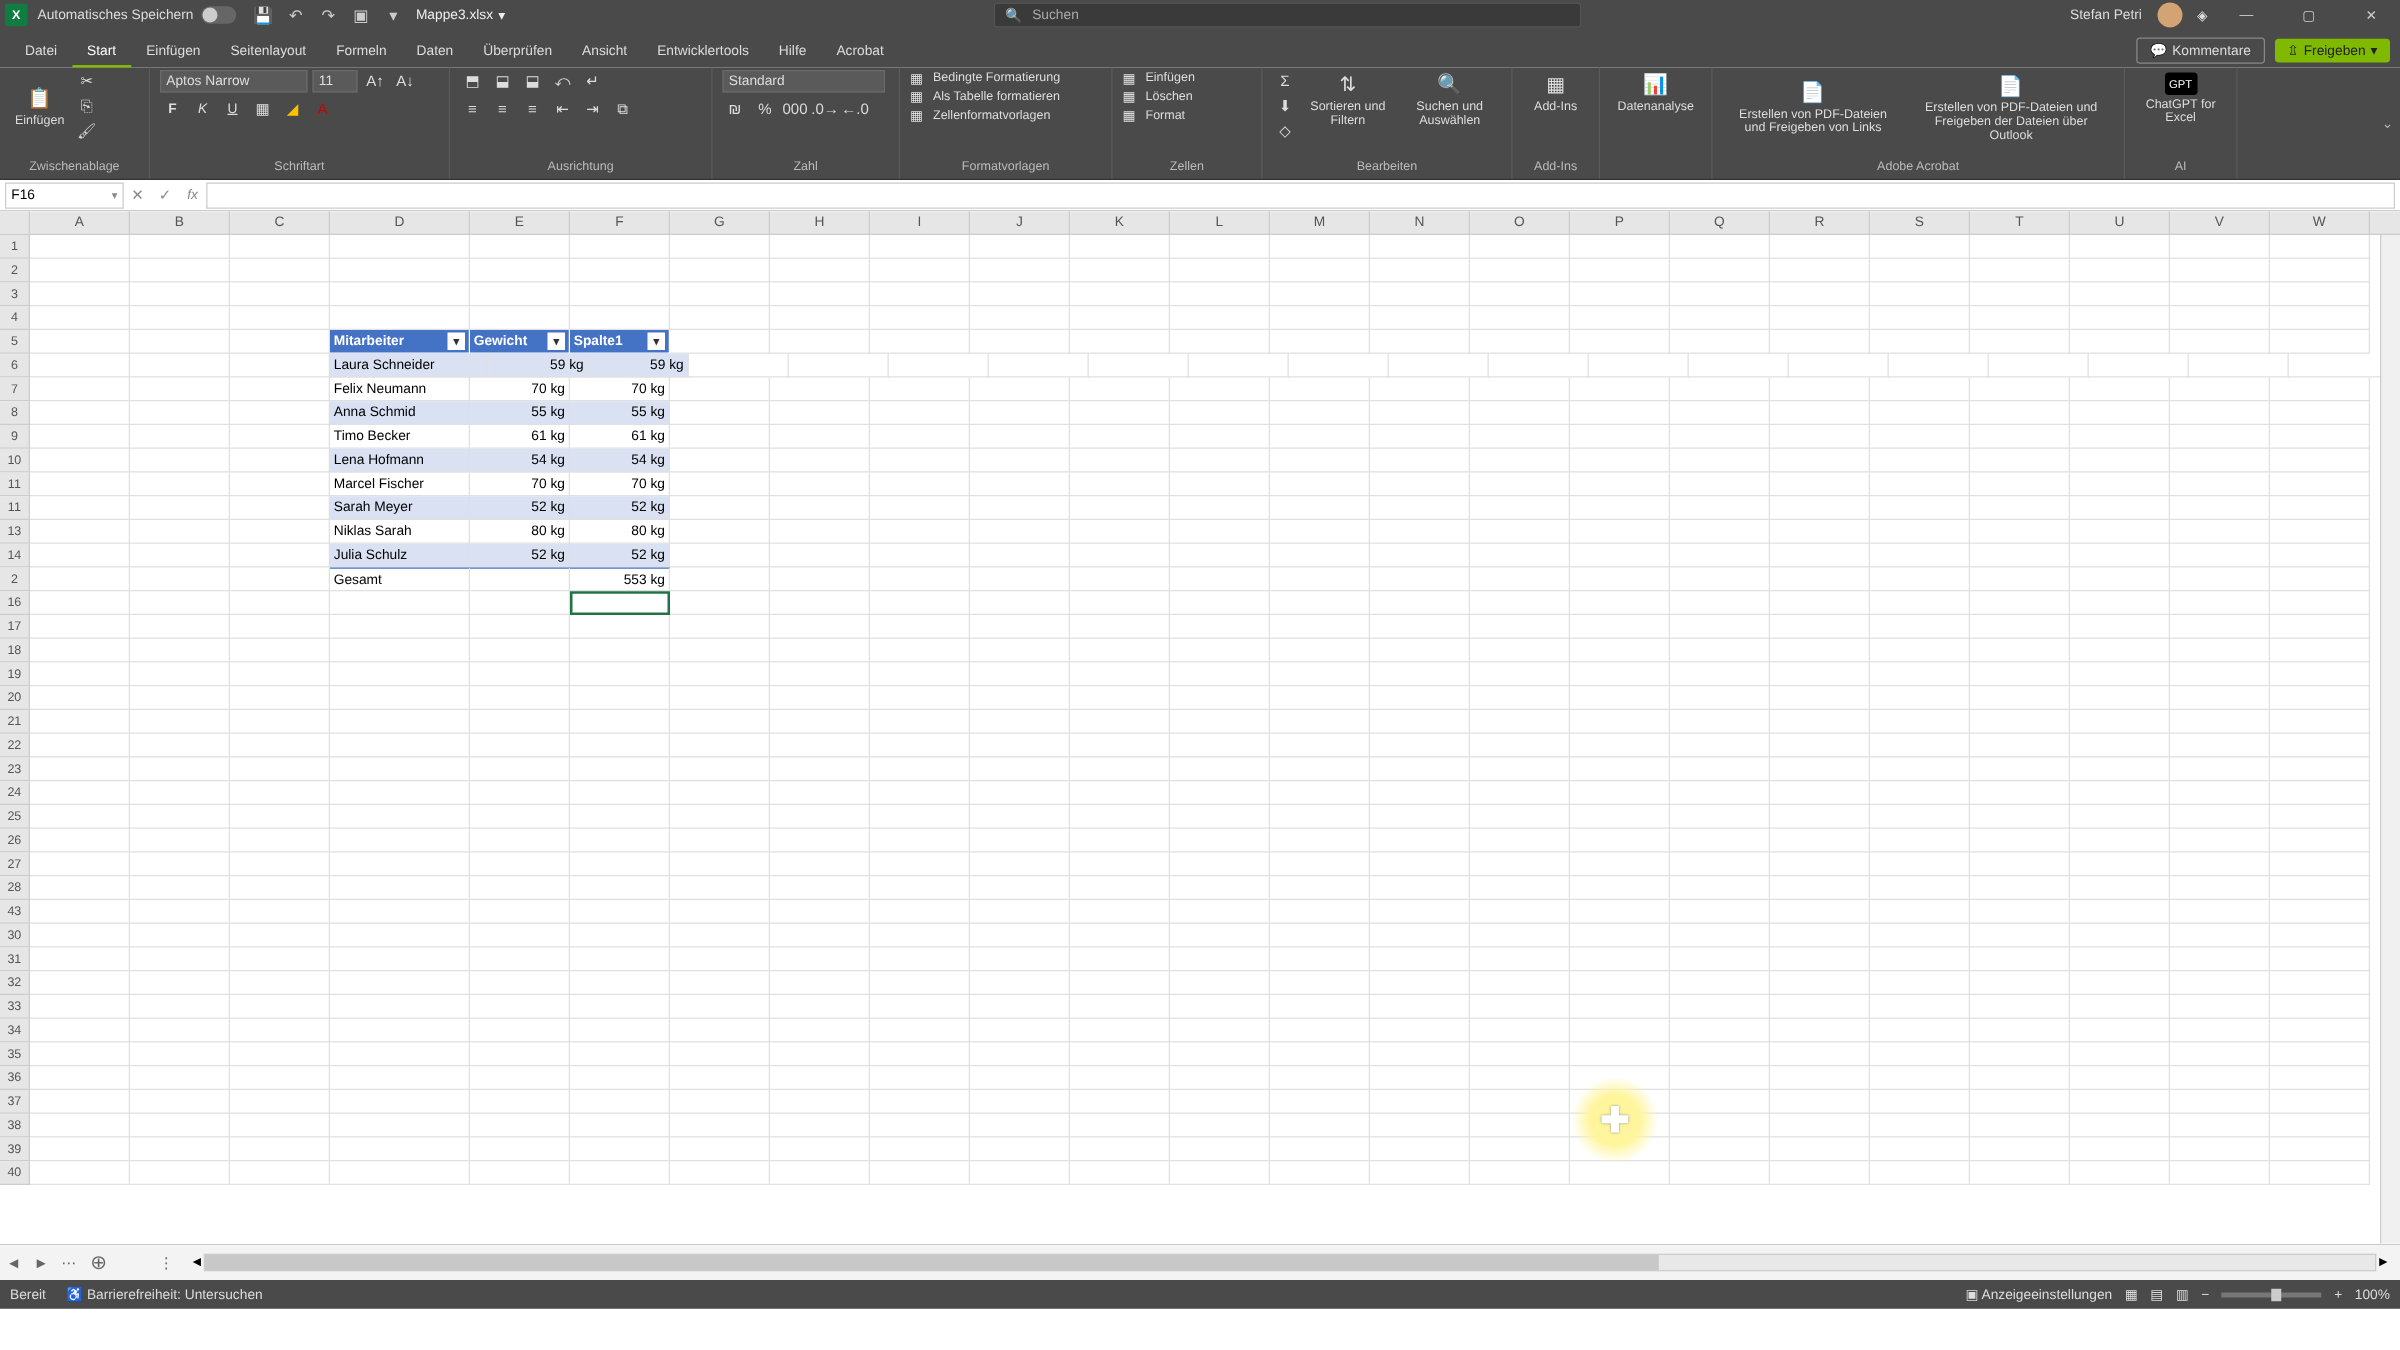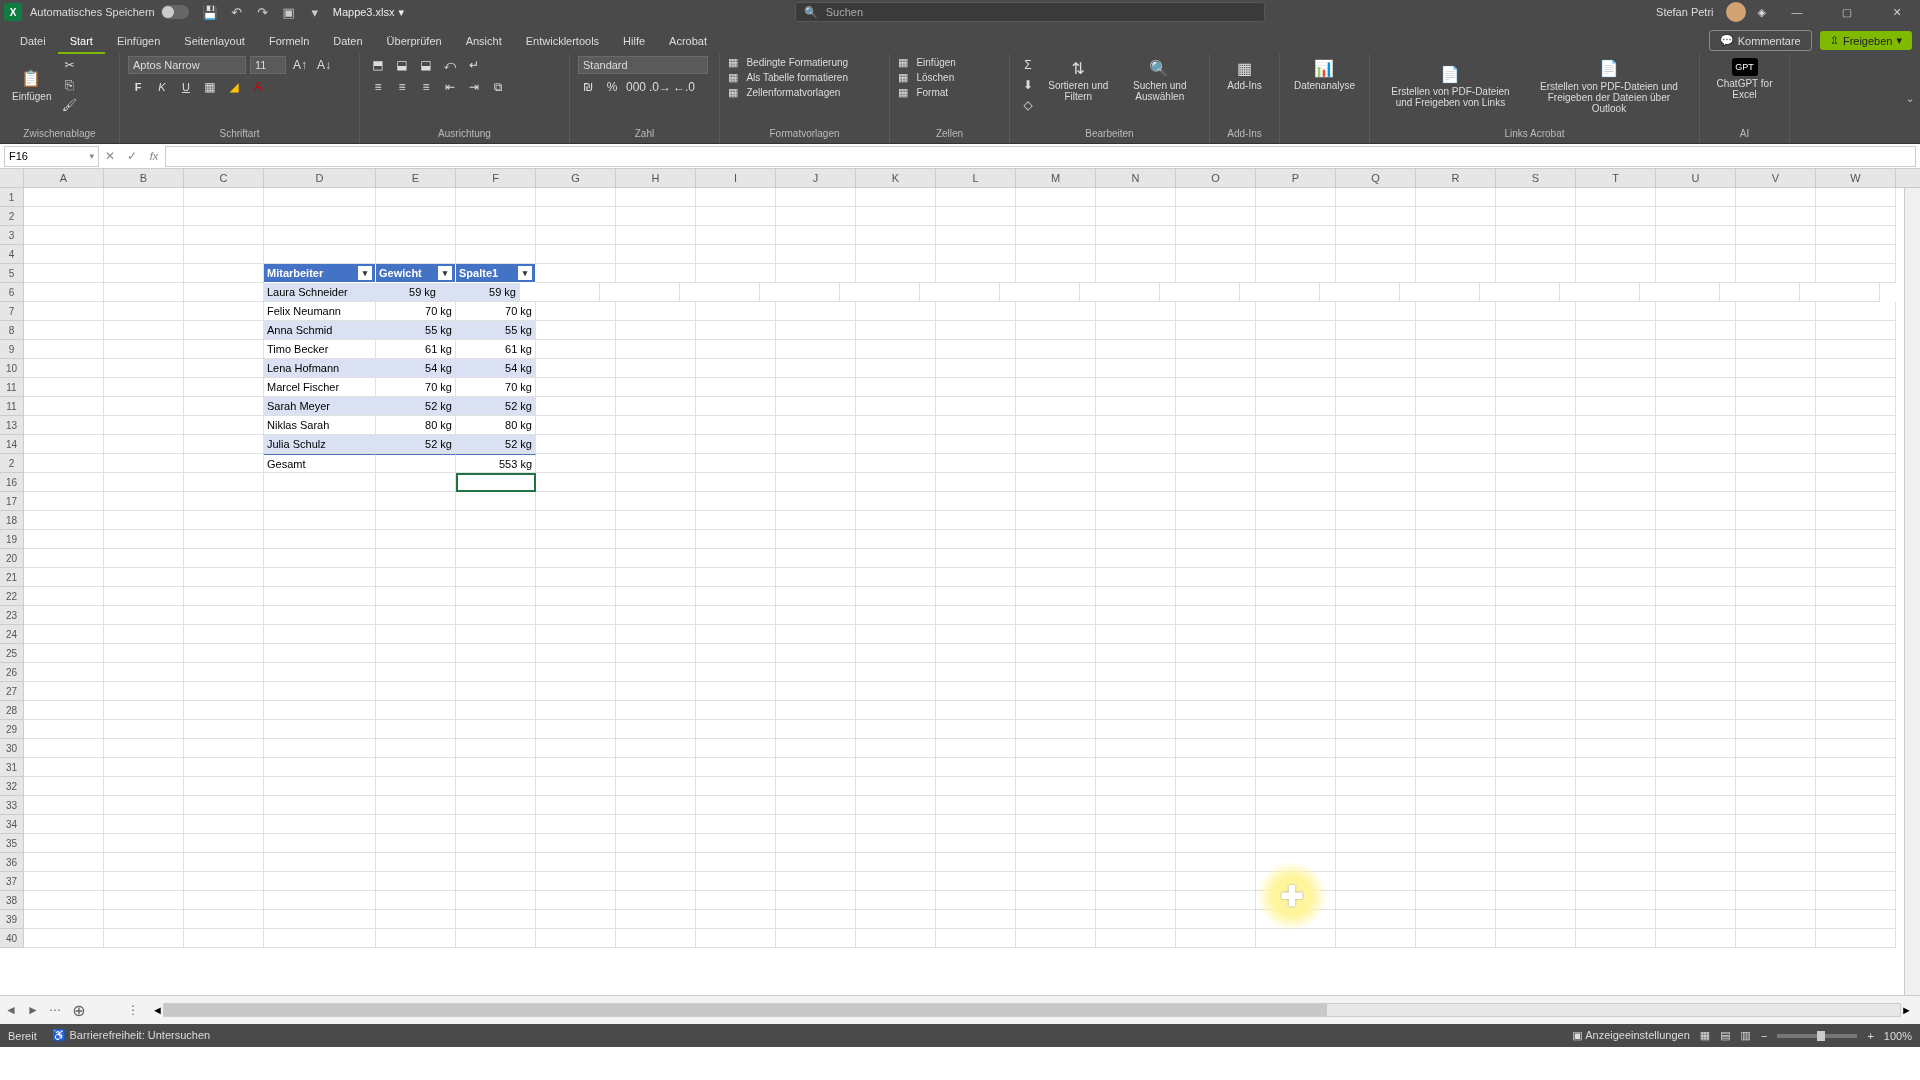--- a/index.html
+++ b/index.html
@@ -280,21 +280,21 @@
     <div class="rrow" style="height:60px">
       <div class="rbtn big" style="width:150px">
           <div class="ric">📄</div>
           <div class="rt">Erstellen von PDF-Dateien und Freigeben von Links</div>
         </div>
       <div class="rbtn big" style="width:170px">
           <div class="ric">📄</div>
           <div class="rt">Erstellen von PDF-Dateien und Freigeben der Dateien über Outlook</div>
         </div>
     </div>
-    <div class="label">Links Acrobat</div>
+    <div class="label">Adobe Acrobat</div>
   </div>
   <div class="rgroup" style="width:90px">
     <div class="rbtn big">
         <div class="ric" style="background:#000;color:#fff;border-radius:3px;width:26px;height:18px;font-size:9px">GPT</div>
         <div class="rt">ChatGPT for Excel</div>
       </div>
     <div class="label">AI</div>
   </div>
   <div class="collapse">⌄</div>
 </div>
@@ -479,21 +479,21 @@
         <div class="cell" style="width: 80px;"></div>
         <div class="cell" style="width: 80px;"></div>
         <div class="cell" style="width: 80px;"></div>
         <div class="cell" style="width: 80px;"></div>
       </div>
       <div class="row">
         <div class="rh">6</div>
         <div class="cell" style="width: 80px;"></div>
         <div class="cell" style="width: 80px;"></div>
         <div class="cell" style="width: 80px;"></div>
-        <div class="cell stripe" style="width: 96px;">Laura Schneider</div>
+        <div class="cell stripe" style="width: 127px;">Laura Schneider</div>
         <div class="cell stripe ralign" style="width: 80px;">59 kg</div>
         <div class="cell stripe ralign" style="width: 80px;">59 kg</div>
         <div class="cell" style="width: 80px;"></div>
         <div class="cell" style="width: 80px;"></div>
         <div class="cell" style="width: 80px;"></div>
         <div class="cell" style="width: 80px;"></div>
         <div class="cell" style="width: 80px;"></div>
         <div class="cell" style="width: 80px;"></div>
         <div class="cell" style="width: 80px;"></div>
         <div class="cell" style="width: 80px;"></div>
@@ -1073,21 +1073,21 @@
         <div class="cell" style="width: 80px;"></div>
         <div class="cell" style="width: 80px;"></div>
         <div class="cell" style="width: 80px;"></div>
         <div class="cell" style="width: 80px;"></div>
         <div class="cell" style="width: 80px;"></div>
         <div class="cell" style="width: 80px;"></div>
         <div class="cell" style="width: 80px;"></div>
         <div class="cell" style="width: 80px;"></div>
       </div>
       <div class="row">
-        <div class="rh">29</div>
+        <div class="rh">43</div>
         <div class="cell" style="width: 80px;"></div>
         <div class="cell" style="width: 80px;"></div>
         <div class="cell" style="width: 80px;"></div>
         <div class="cell" style="width: 112px;"></div>
         <div class="cell" style="width: 80px;"></div>
         <div class="cell" style="width: 80px;"></div>
         <div class="cell" style="width: 80px;"></div>
         <div class="cell" style="width: 80px;"></div>
         <div class="cell" style="width: 80px;"></div>
         <div class="cell" style="width: 80px;"></div>

